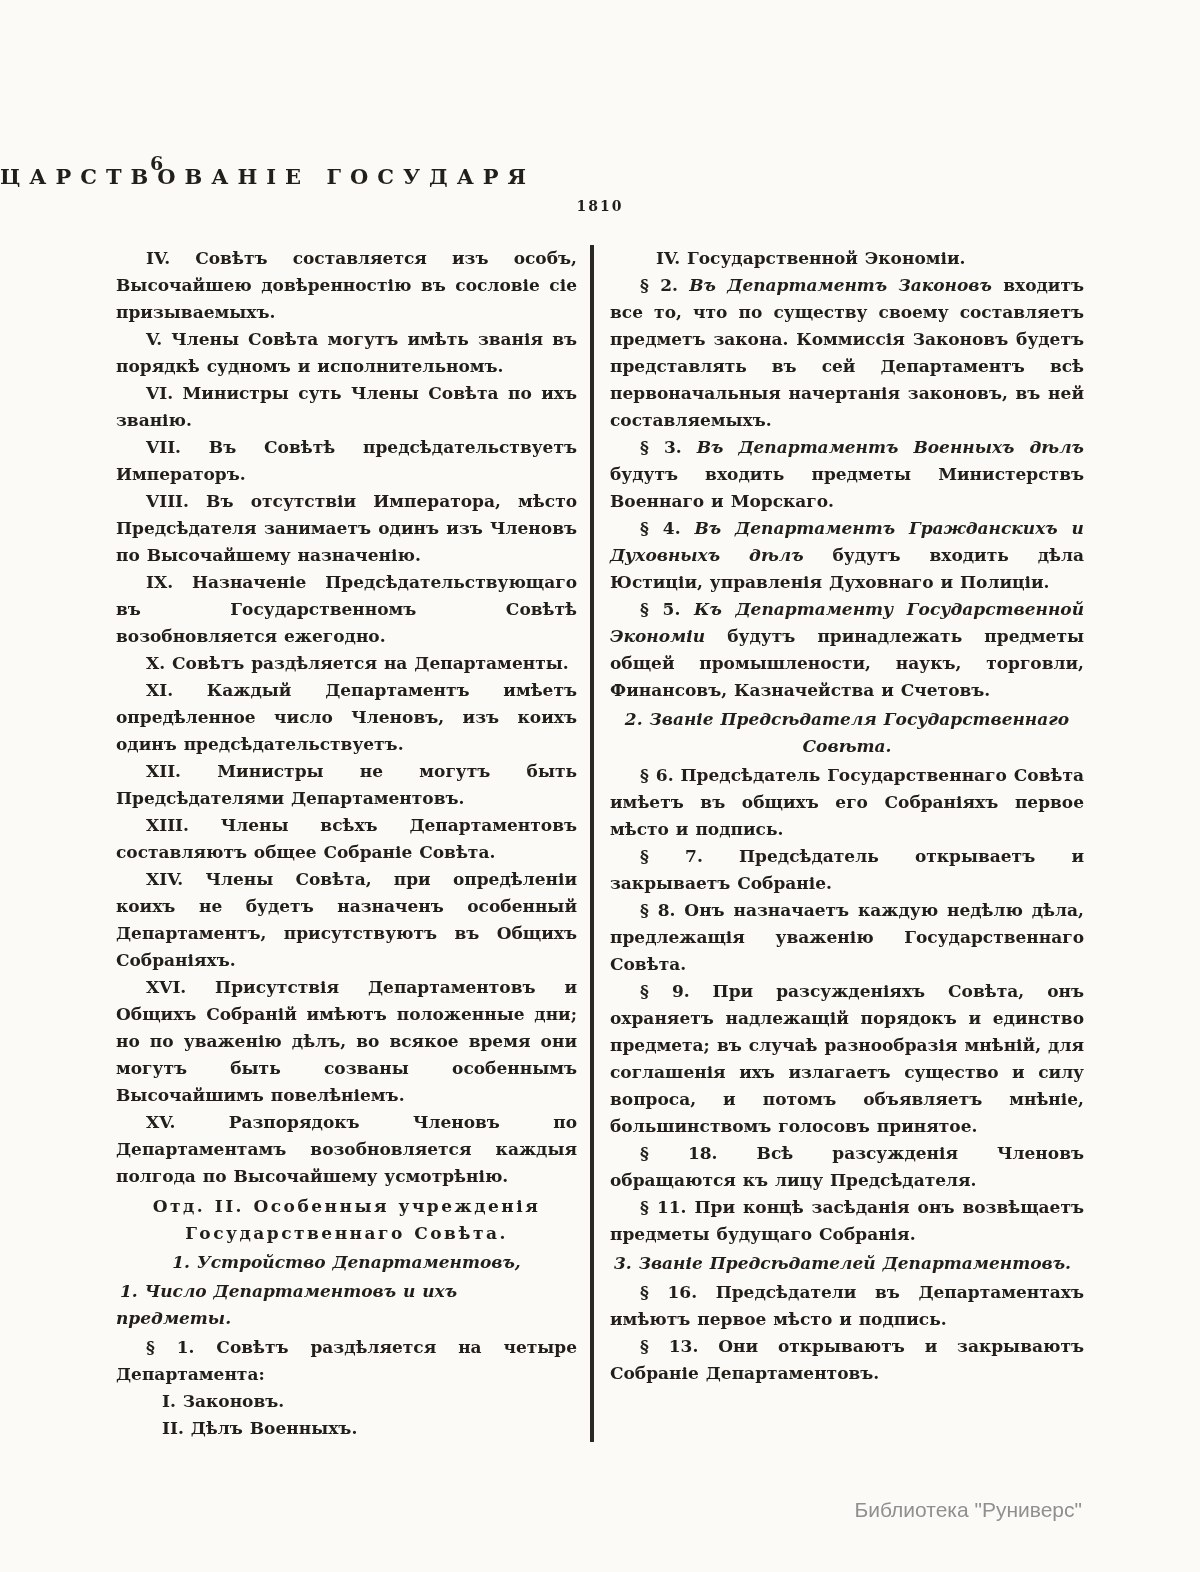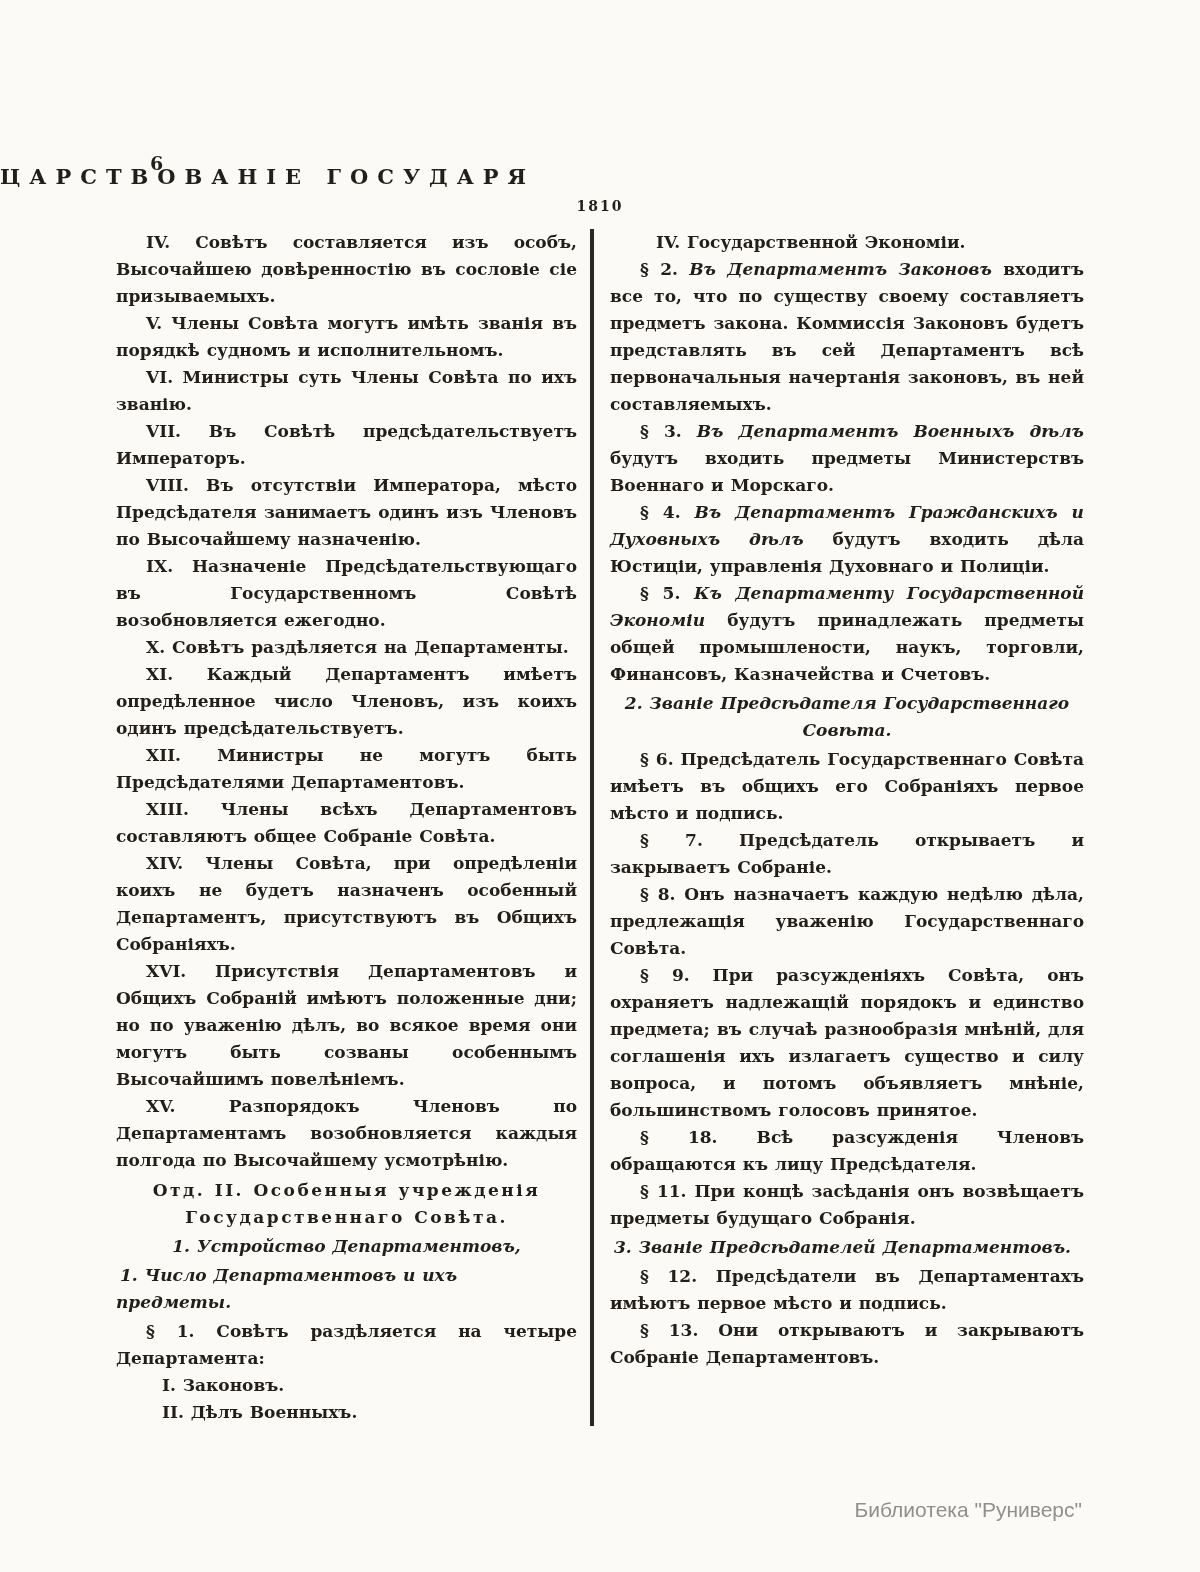--- a/index.html
+++ b/index.html
@@ -18,21 +18,21 @@
   }
   .header-title {
     padding-top: 148px; text-align: left;
     font-size: 21px; font-weight: bold; letter-spacing: 9px; margin-top: 16px;
   }
   .year {
     text-align: center; font-size: 14px; font-weight: bold;
     letter-spacing: 2px; margin-top: 9px;
   }
   .columns {
-    display: flex; width: 968px; margin: 15px auto 0; align-items: stretch;
+    display: flex; width: 968px; margin: 31px auto 0; align-items: stretch;
   }
   .column {
     font-size: 17px; line-height: 27px; font-weight: bold;
     text-align: justify; word-spacing: 1px;
   }
   .column.left  { width: 474px; padding-right: 13px; }
   .column.right { flex: 1; padding-left: 16px; }
   .divider {
     width: 2px;
     border-left: 2px solid #2c2722;
@@ -98,20 +98,20 @@
         <p class="para normal"><span>§ 4. </span><span class="it">Въ Департаментъ Гражданскихъ и Духовныхъ дѣлъ</span><span> будутъ входить дѣла Юстиціи, управленія Духовнаго и Полиціи.</span></p>
         <p class="para normal"><span>§ 5. </span><span class="it">Къ Департаменту Государственной Экономіи</span><span> будутъ принадлежать предметы общей промышлености, наукъ, торговли, Финансовъ, Казначейства и Счетовъ.</span></p>
         <p class="para heading-italic"><span>2. Званіе Предсѣдателя Государственнаго Совѣта.</span></p>
         <p class="para normal"><span>§ 6. Предсѣдатель Государственнаго Совѣта имѣетъ въ общихъ его Собраніяхъ первое мѣсто и подпись.</span></p>
         <p class="para normal"><span>§ 7. Предсѣдатель открываетъ и закрываетъ Собраніе.</span></p>
         <p class="para normal"><span>§ 8. Онъ назначаетъ каждую недѣлю дѣла, предлежащія уваженію Государственнаго Совѣта.</span></p>
         <p class="para normal"><span>§ 9. При разсужденіяхъ Совѣта, онъ охраняетъ надлежащій порядокъ и единство предмета; въ случаѣ разнообразія мнѣній, для соглашенія ихъ излагаетъ существо и силу вопроса, и потомъ объявляетъ мнѣніе, большинствомъ голосовъ принятое.</span></p>
         <p class="para normal"><span>§ 18. Всѣ разсужденія Членовъ обращаются къ лицу Предсѣдателя.</span></p>
         <p class="para normal"><span>§ 11. При концѣ засѣданія онъ возвѣщаетъ предметы будущаго Собранія.</span></p>
         <p class="para heading-italic-left"><span>3. Званіе Предсѣдателей Департаментовъ.</span></p>
-        <p class="para normal"><span>§ 12. Предсѣдатели въ Департаментахъ имѣютъ первое мѣсто и подпись.</span></p>
+        <p class="para normal"><span>§ 16. Предсѣдатели въ Департаментахъ имѣютъ первое мѣсто и подпись.</span></p>
         <p class="para normal"><span>§ 13. Они открываютъ и закрываютъ Собраніе Департаментовъ.</span></p>
       </div>
   </div>
 
   <div class="watermark">Библиотека "Руниверс"</div>
 
 </div>
 
 </body></html>

